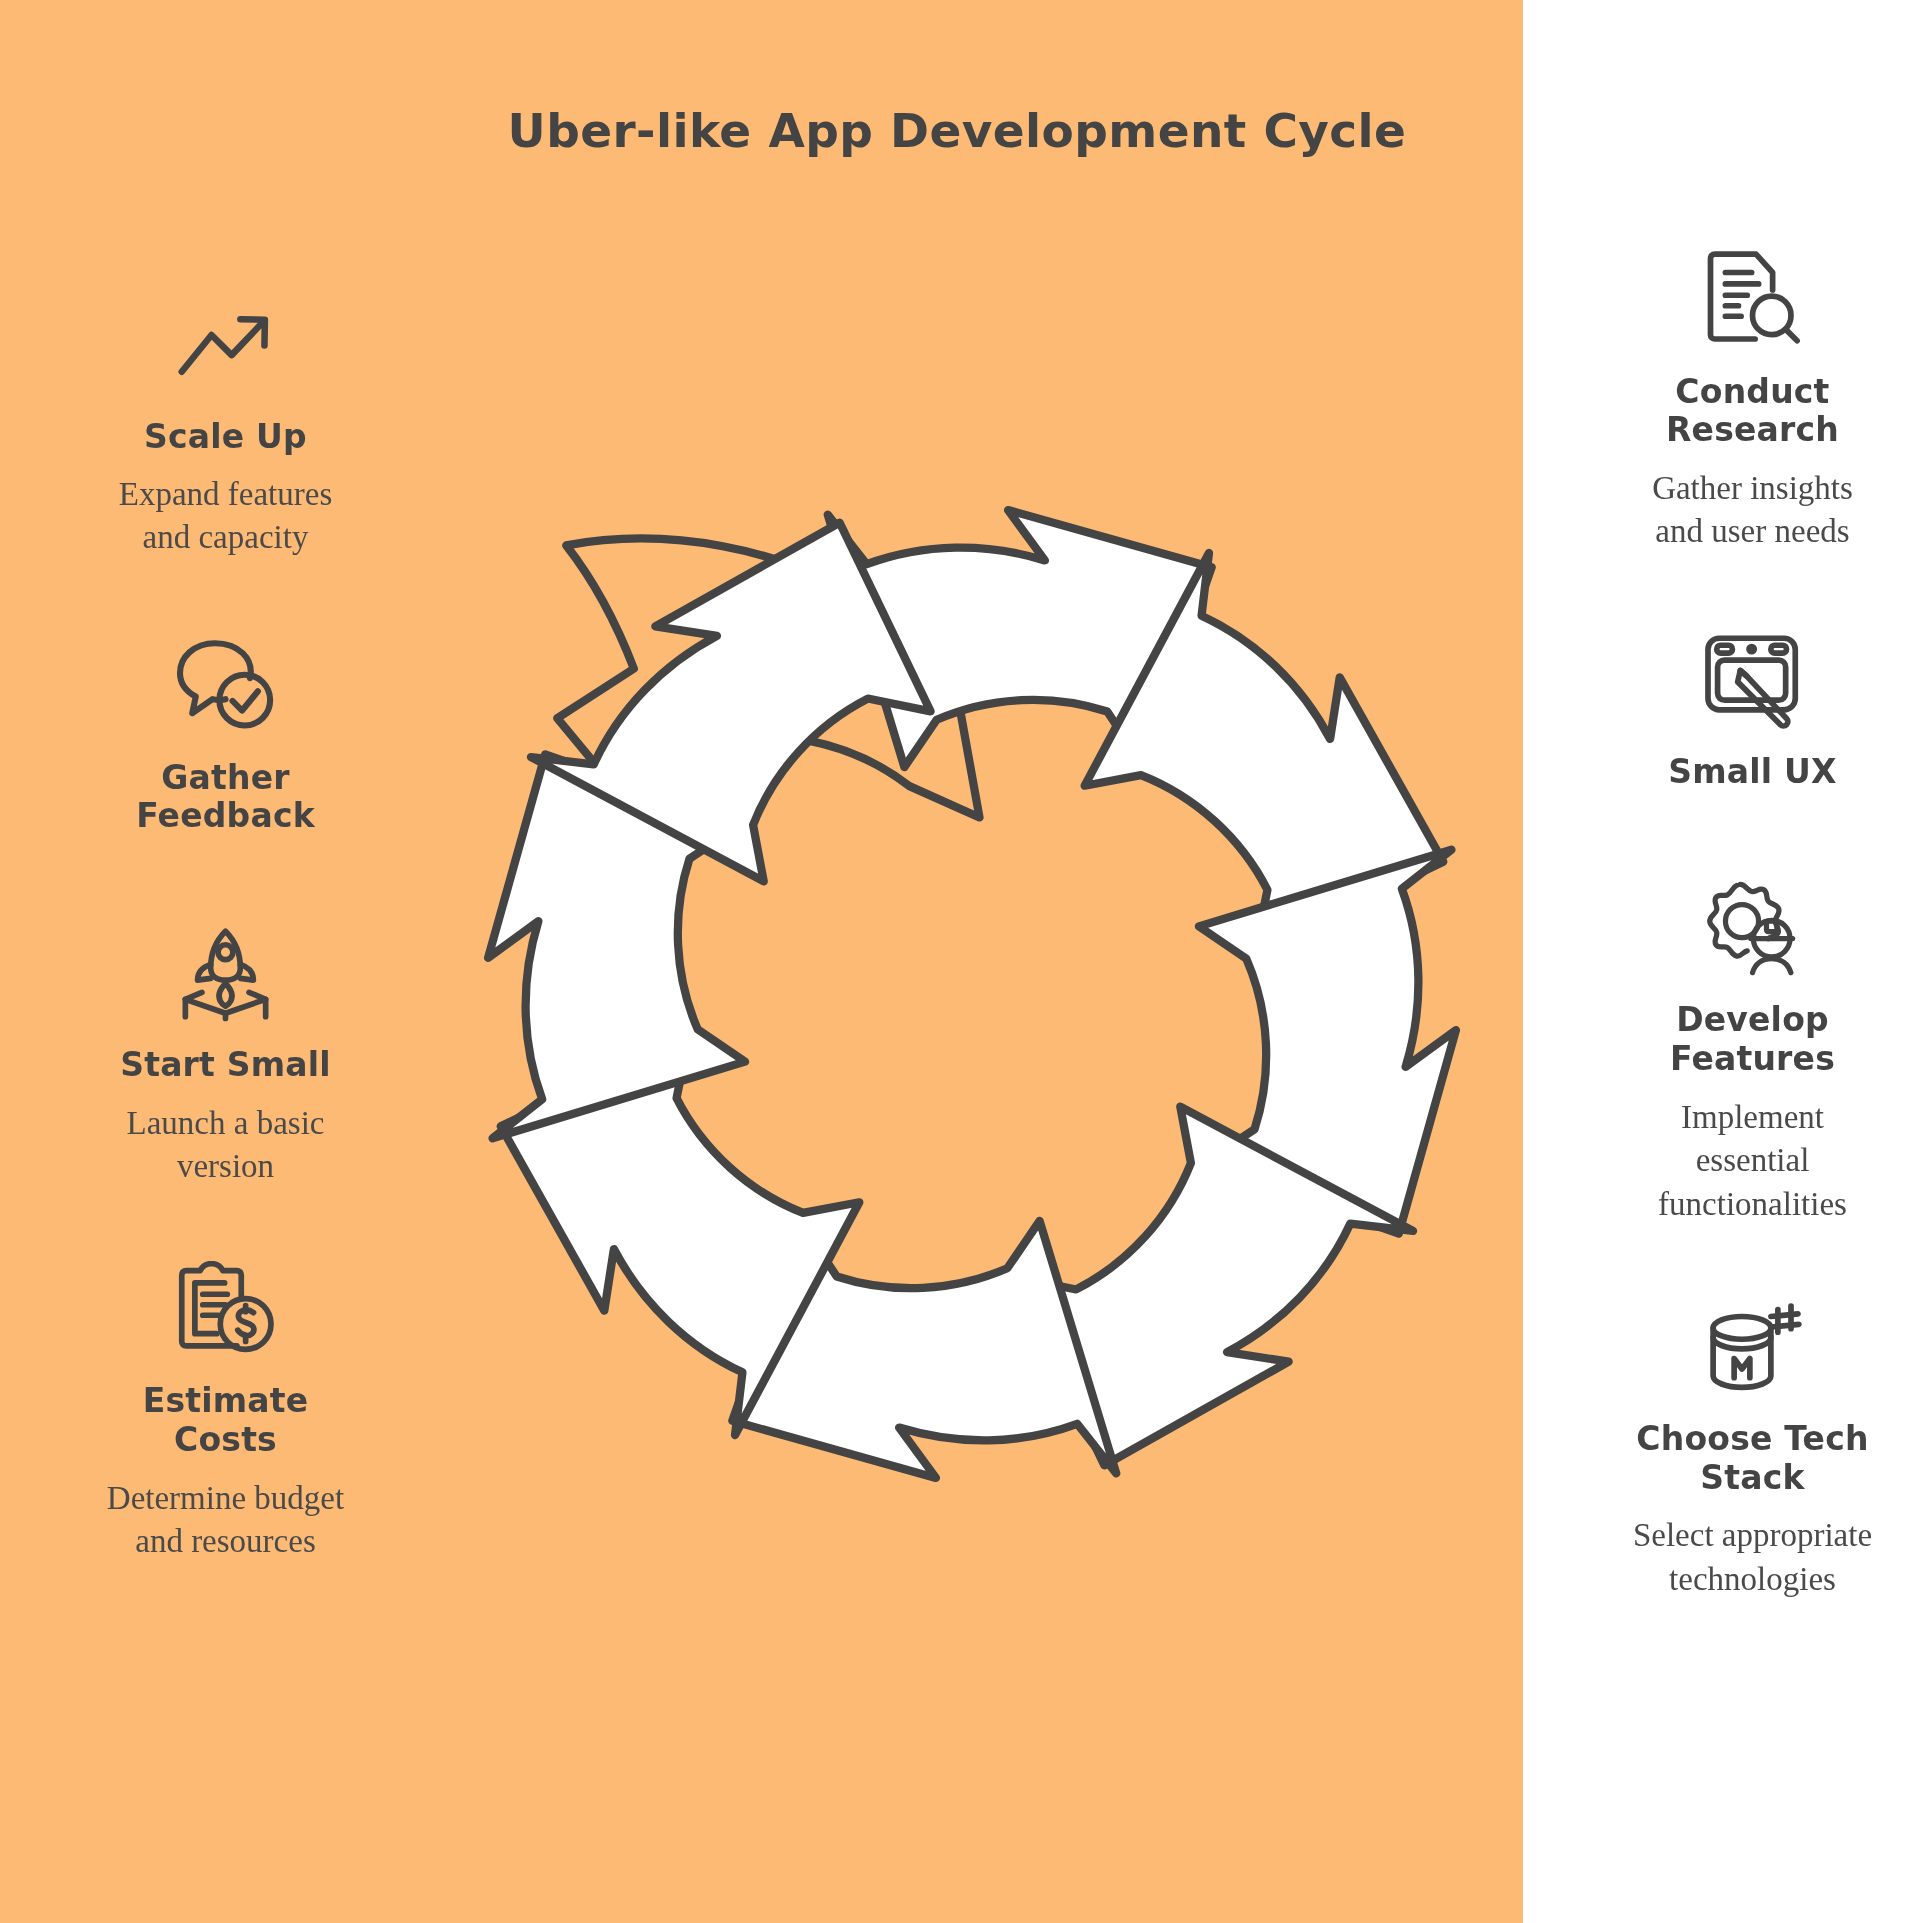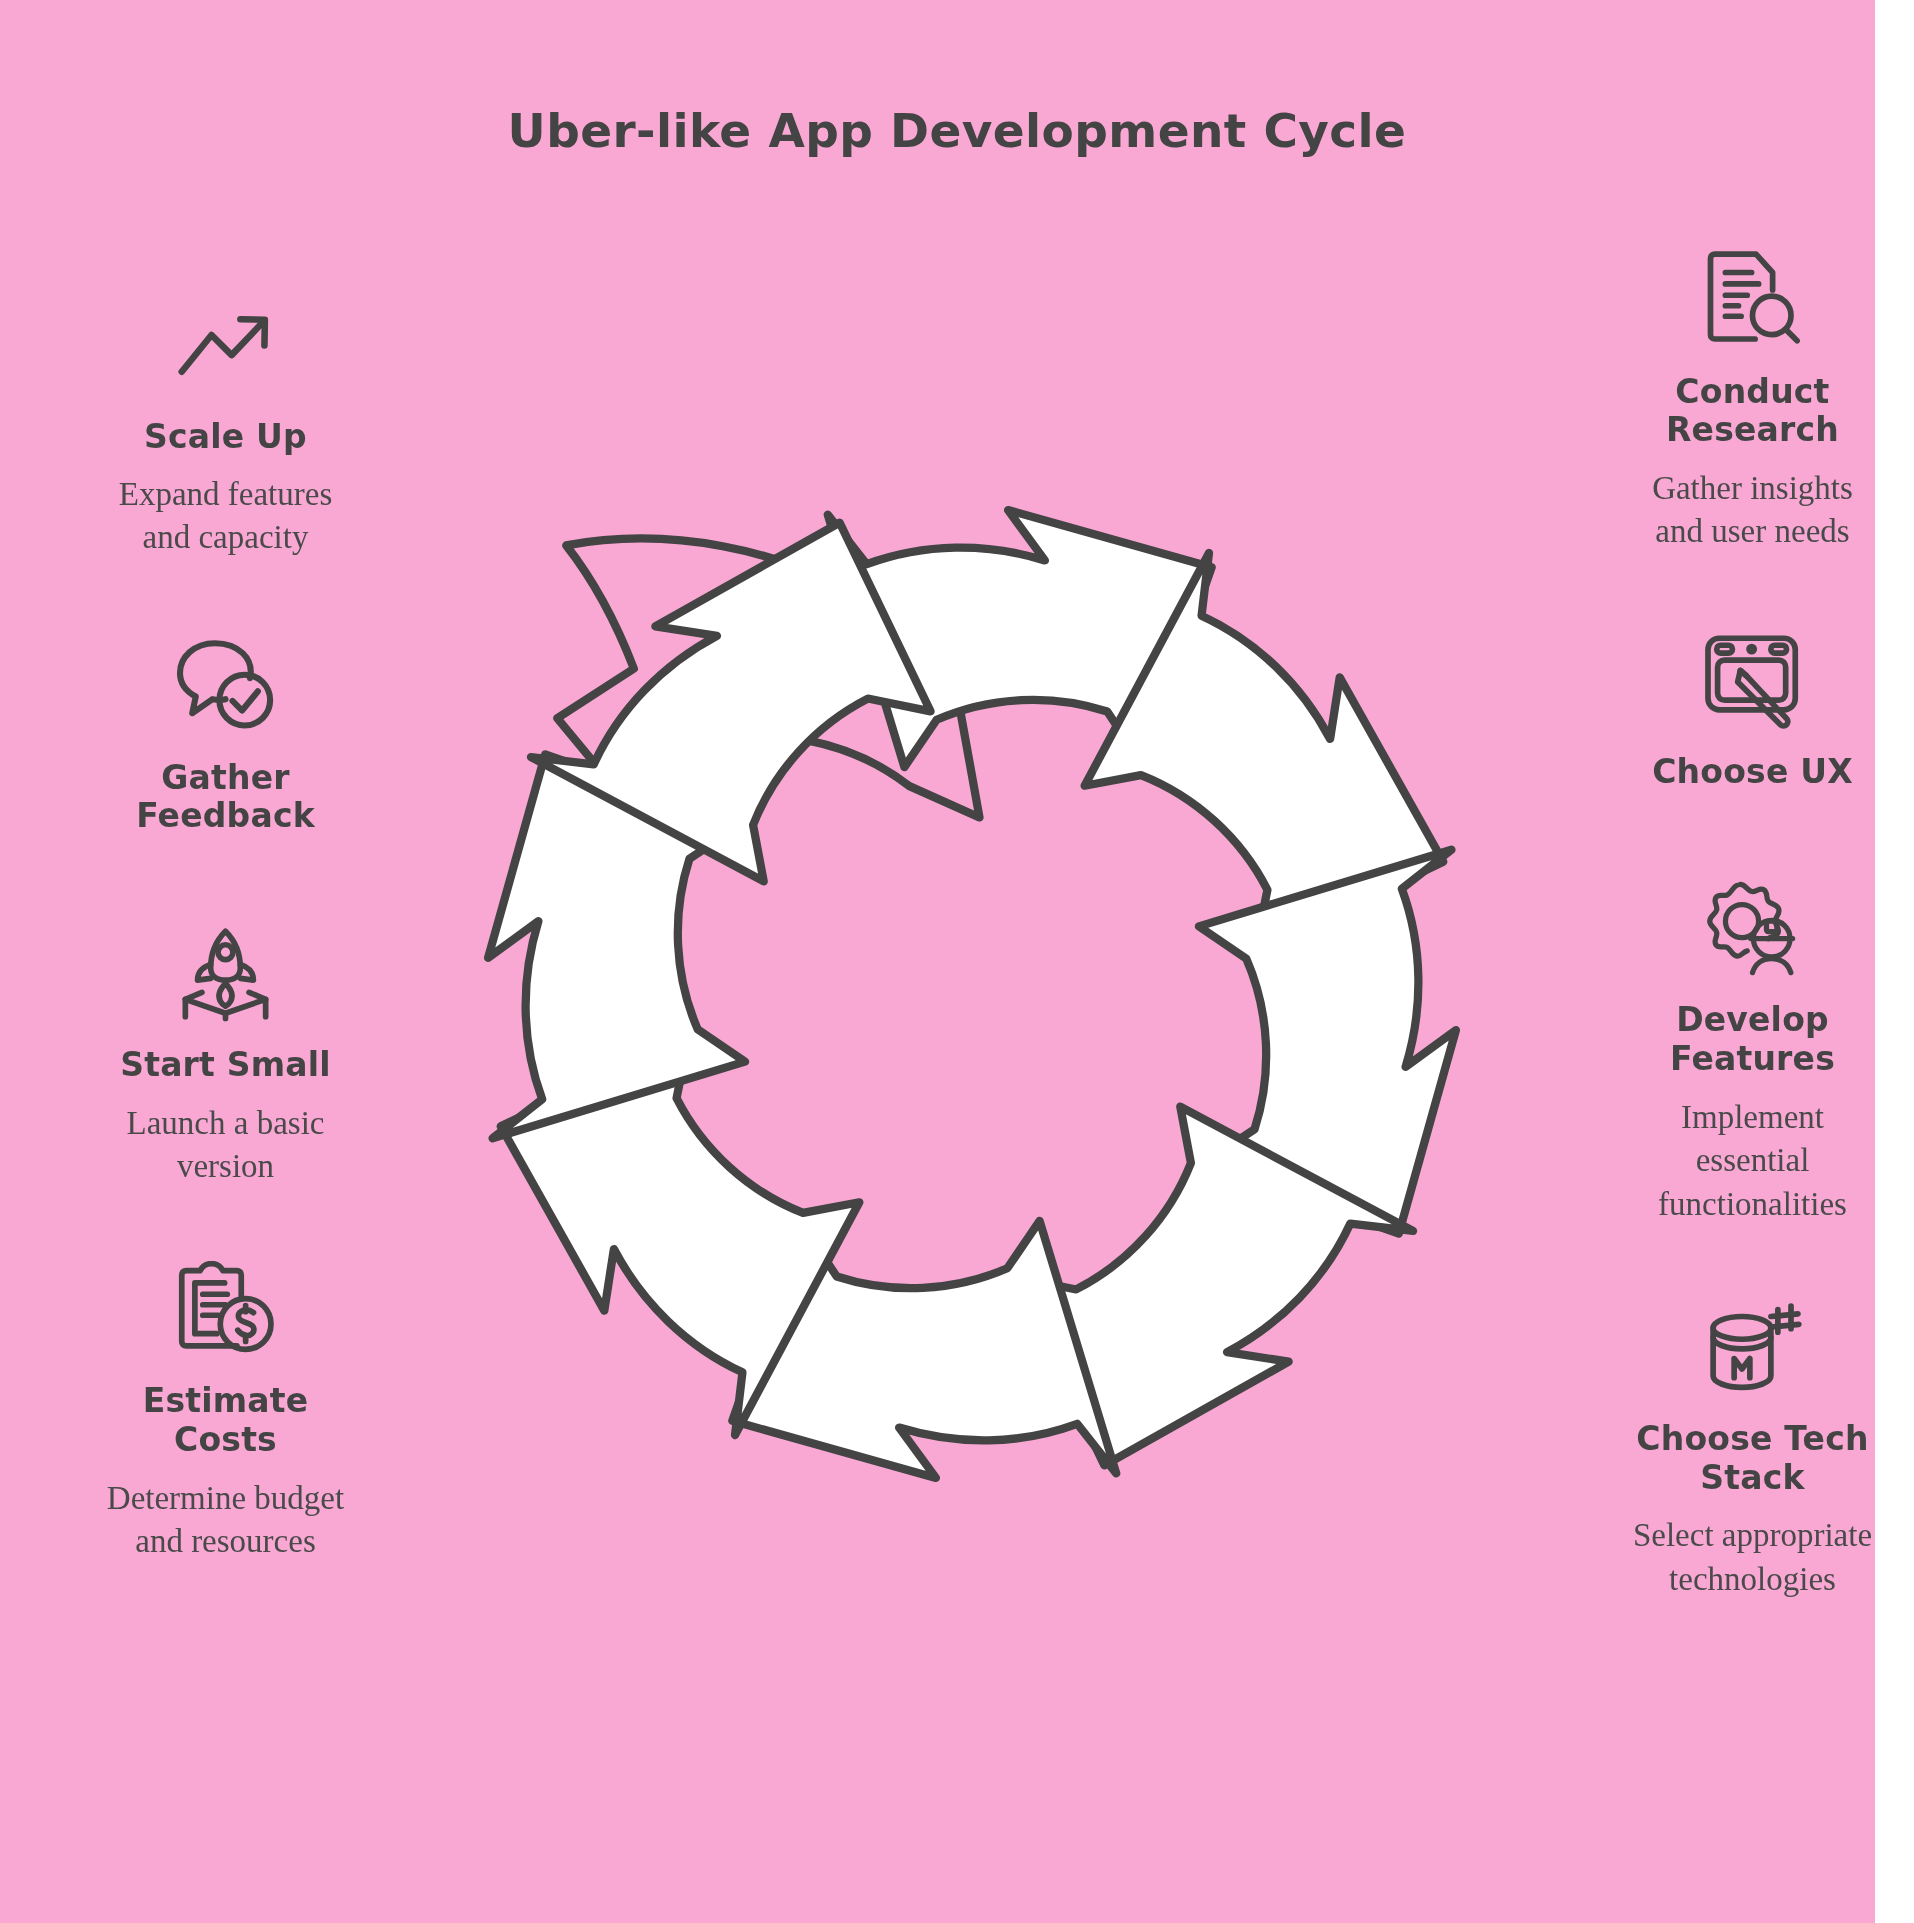--- a/index.html
+++ b/index.html
@@ -7,23 +7,23 @@
   html, body {
     width: 1914px;
     height: 1924px;
     background: #ffffff;
     font-family: "DejaVu Sans", sans-serif;
     overflow: hidden;
   }
 
   #page {
     position: relative;
-    width: 1875px;
+    width: 1523px;
     height: 1924px;
-    background: #f9a8d4;
+    background: #fdba74;
   }
 
   
   .page-title {
     position: absolute;
     top: 105px;
     left: 0;
     width: 1914px;
     text-align: center;
     font-family: "DejaVu Sans", sans-serif;
@@ -207,21 +207,21 @@
             <rect x="9" y="6" width="100" height="82" rx="13"></rect>
             <rect x="20" y="31" width="78" height="46" rx="8"></rect>
             <rect x="19" y="14" width="18" height="9" rx="4.5"></rect>
             <rect x="81" y="14" width="18" height="9" rx="4.5"></rect>
             <circle cx="59" cy="18.5" r="3"></circle>
             <path d="M46 43 L53 49 L99 98 C101 100 101 103 99 105 C97 107 94 107 92 105 L43 56 L46 43 Z"></path>
             <path d="M46 43 L53 49"></path>
           </g>
         </svg>
       </div>
-      <div class="step-title">Choose UX</div>
+      <div class="step-title">Small UX</div>
     </div>
 
     <div class="step">
       <div class="step-icon">
         <svg viewBox="0 0 120 110" width="105" height="96">
           <g fill="none" stroke="#444444" stroke-width="6" stroke-linecap="round" stroke-linejoin="round">
             <path d="M46 4 C52 4 54 11 59 12 C64 13 68 7 73 10 C78 13 75 19 78 23 C81 27 88 26 90 32 C92 38 86 41 86 46
                      C86 51 92 55 89 60 C87 64 81 63 78 66
                      M42 5 C37 7 36 14 31 16 C26 18 21 14 18 19 C15 24 20 28 19 33 C18 38 11 40 11 46 C11 52 18 54 19 59
                      C20 64 15 68 18 73 C21 78 27 74 31 76 C35 78 36 85 42 86 C47 87 49 81 54 80"></path>

